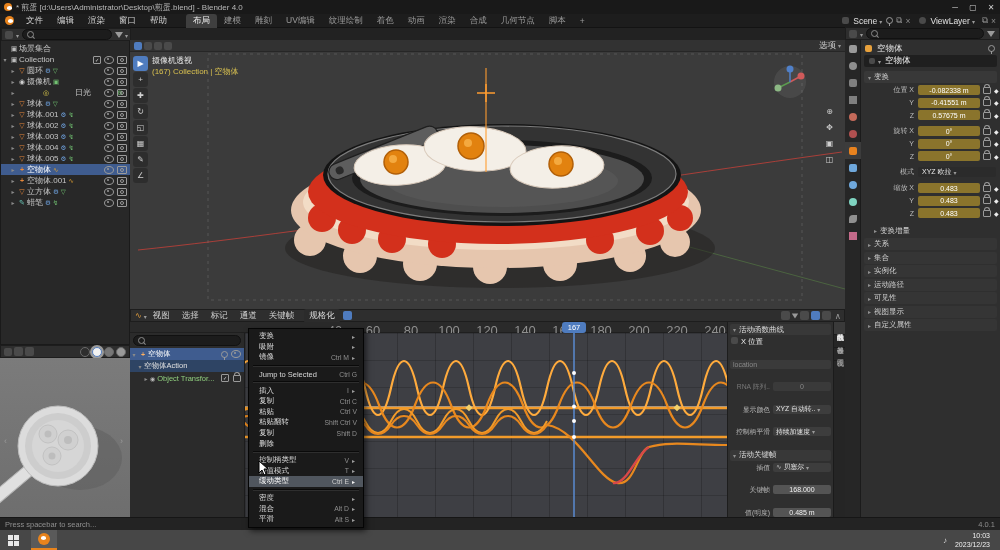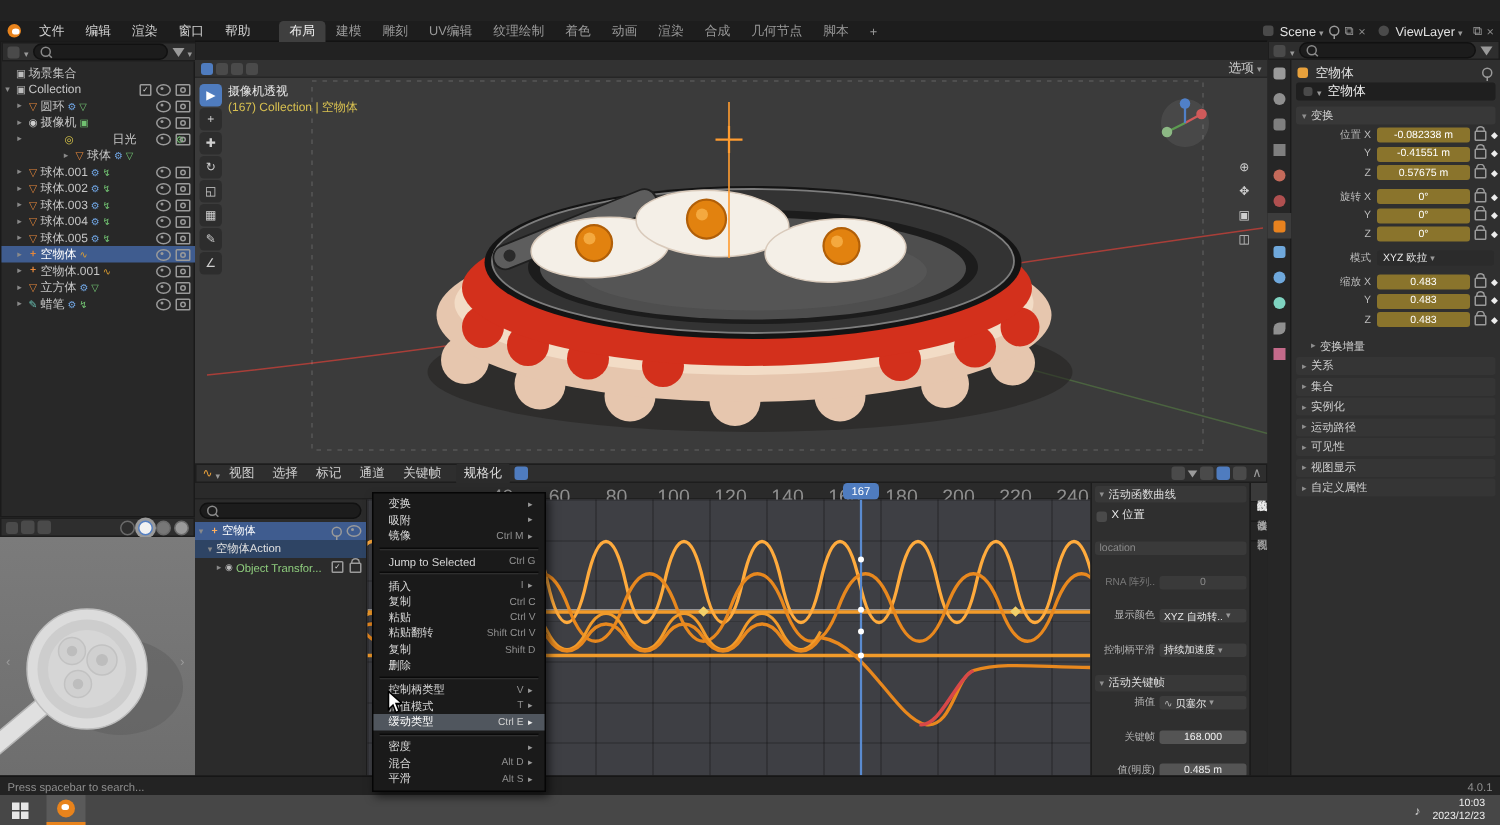--- a/index.html
+++ b/index.html
@@ -59,21 +59,21 @@
                   color:#fff;font-size:7.5px;display:flex;align-items:center;justify-content:center;}
   #graph-channels{left:130px;top:333px;width:115px;height:184px;background:#2b2b2b;border-right:1px solid #1d1d1d;box-sizing:border-box;}
   .grow-ch{height:12px;display:flex;align-items:center;font-size:7.5px;}
   #graph-curves{left:245px;top:333px;width:482px;height:184px;background:#3e3f44;
     background-image:repeating-linear-gradient(to right,rgba(0,0,0,.20) 0 1px,transparent 1px 38px),
                      repeating-linear-gradient(to bottom,rgba(0,0,0,.16) 0 1px,transparent 1px 27px);}
   #graph-sidebar{left:727px;top:322px;width:106px;height:195px;background:#2f2f2f;border-left:1px solid #1d1d1d;
                  box-sizing:border-box;overflow:hidden;padding:2px 2px 0 2px;}
   .sb-panel{background:#383838;border-radius:2px;height:11px;display:flex;align-items:center;
             font-size:7.5px;color:#ddd;padding:0 3px;margin-bottom:2px;}
-  .sb-row{display:flex;align-items:flex-end;height:10.5px;margin-bottom:12px;}
+  .sb-row{display:flex;align-items:flex-start;height:10.5px;margin-bottom:12px;}
   .sb-label{flex:0 0 40px;text-align:right;padding-right:3px;font-size:6.8px;color:#b5b5b5;
             white-space:nowrap;overflow:hidden;}
   .sb-field{flex:1;background:#545454;border-radius:2px;height:9px;color:#f0f0f0;font-size:7px;
             display:flex;align-items:center;justify-content:center;}
   .sb-drop{flex:1;background:#3d3d3d;border-radius:2px;height:9px;color:#e8e8e8;font-size:6.8px;
            display:flex;align-items:center;padding:0 3px;white-space:nowrap;overflow:hidden;}
   .sb-field.dis{background:#3a3a3a;color:#8a8a8a;}
   #graph-tabs{left:833px;top:322px;width:12px;height:195px;background:#252525;border-left:1px solid #1b1b1b;box-sizing:border-box;}
   .vtab{writing-mode:vertical-rl;font-size:7px;color:#aaa;padding:6px 0;text-align:center;width:11px;
         border-bottom:1px solid #1b1b1b;}
@@ -120,20 +120,28 @@
   .blender-dot::after{content:"";position:absolute;width:5px;height:3.5px;border-radius:50%;background:#fff;left:3px;top:3px;}
   .pinicon{width:5px;height:5px;border-radius:50%;border:1px solid #9a9a9a;position:relative;}
   .pinicon::after{content:"";position:absolute;left:2px;top:5px;width:1px;height:3px;background:#9a9a9a;}
   #cursor{z-index:60;}
 </style>
 </head>
 <body>
 
 <div id="app">
 
+  <div id="titlebar" class="abs flex">
+    <span class="blender-dot" style="width:8px;height:8px;margin:0 4px 0 4px;"></span>
+    <span>* 煎蛋 [d:\Users\Administrator\Desktop\煎蛋.blend] - Blender 4.0</span>
+    <span class="grow"></span>
+    <span class="winbtn">─</span>
+    <span class="winbtn">▢</span>
+    <span class="winbtn">✕</span>
+  </div>
 
   <div id="topbar" class="abs flex">
     <span class="blender-dot" style="width:9px;height:9px;margin:0 5px;"></span>
     <span class="menu-item">文件</span>
     <span class="menu-item">编辑</span>
     <span class="menu-item">渲染</span>
     <span class="menu-item">窗口</span>
     <span class="menu-item">帮助</span>
     <span style="width:12px;"></span>
     <span class="wtab active">布局</span>
@@ -211,21 +219,21 @@
     <div class="orow" style="top:59px;gap:24px;">
       <span class="oarrow" style="margin-left:8px;">▸</span>
         <span class="oic light">◎</span>
         <span>日光</span>
       <span class="badge b-data">⚙</span>
       <span class="oright">
           <span class="i-eye"></span>
           <span class="i-cam"></span>
         </span>
     </div>
-    <div class="orow" style="top:70px;margin-left:31px;">
+    <div class="orow" style="top:70px;">
       <span class="oarrow" style="margin-left:8px;">▸</span>
         <span class="oic mesh">▽</span>
         <span>球体</span>
       <span class="badge b-mod">⚙</span>
         <span class="badge b-mesh">▽</span>
       <span class="oright">
           <span class="i-eye"></span>
           <span class="i-cam"></span>
         </span>
     </div>

